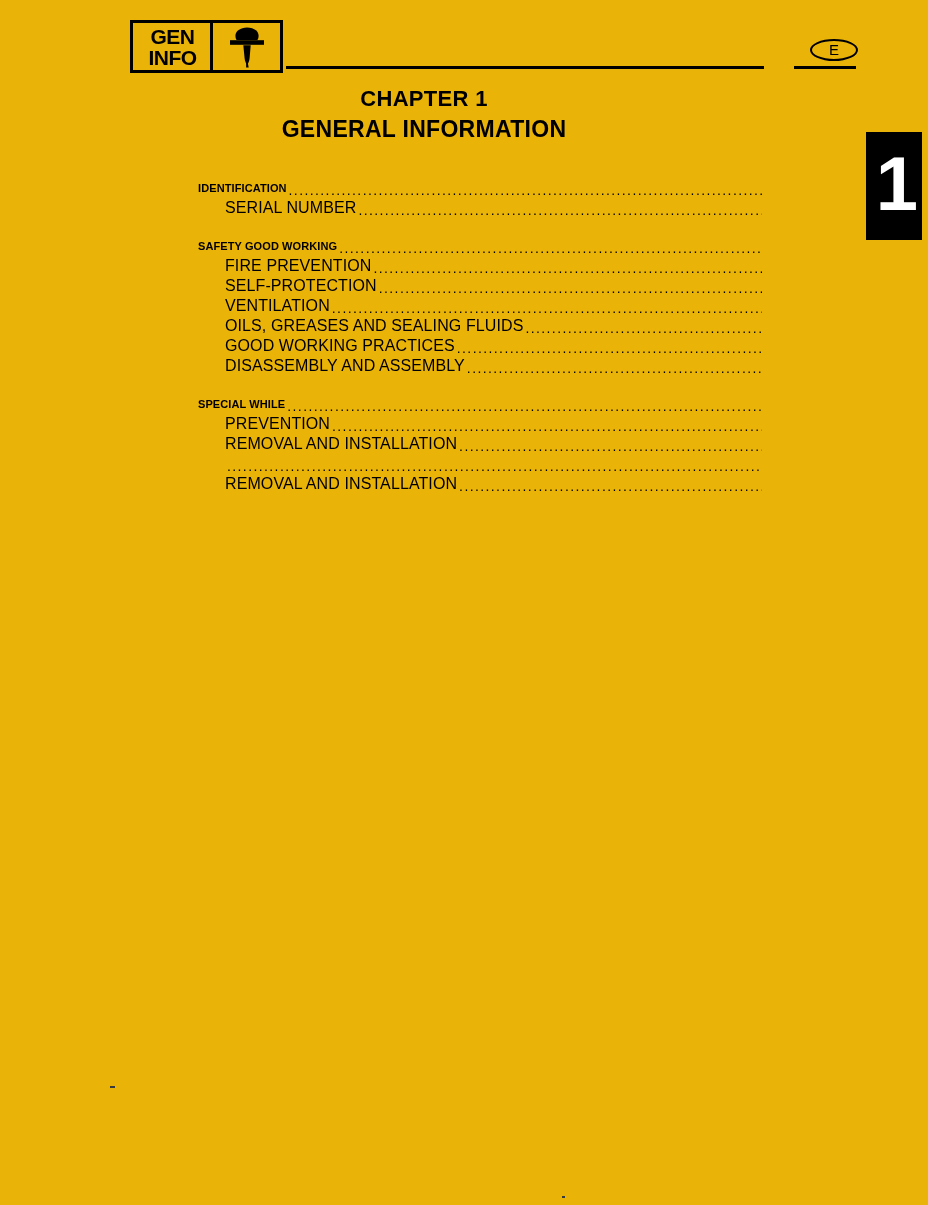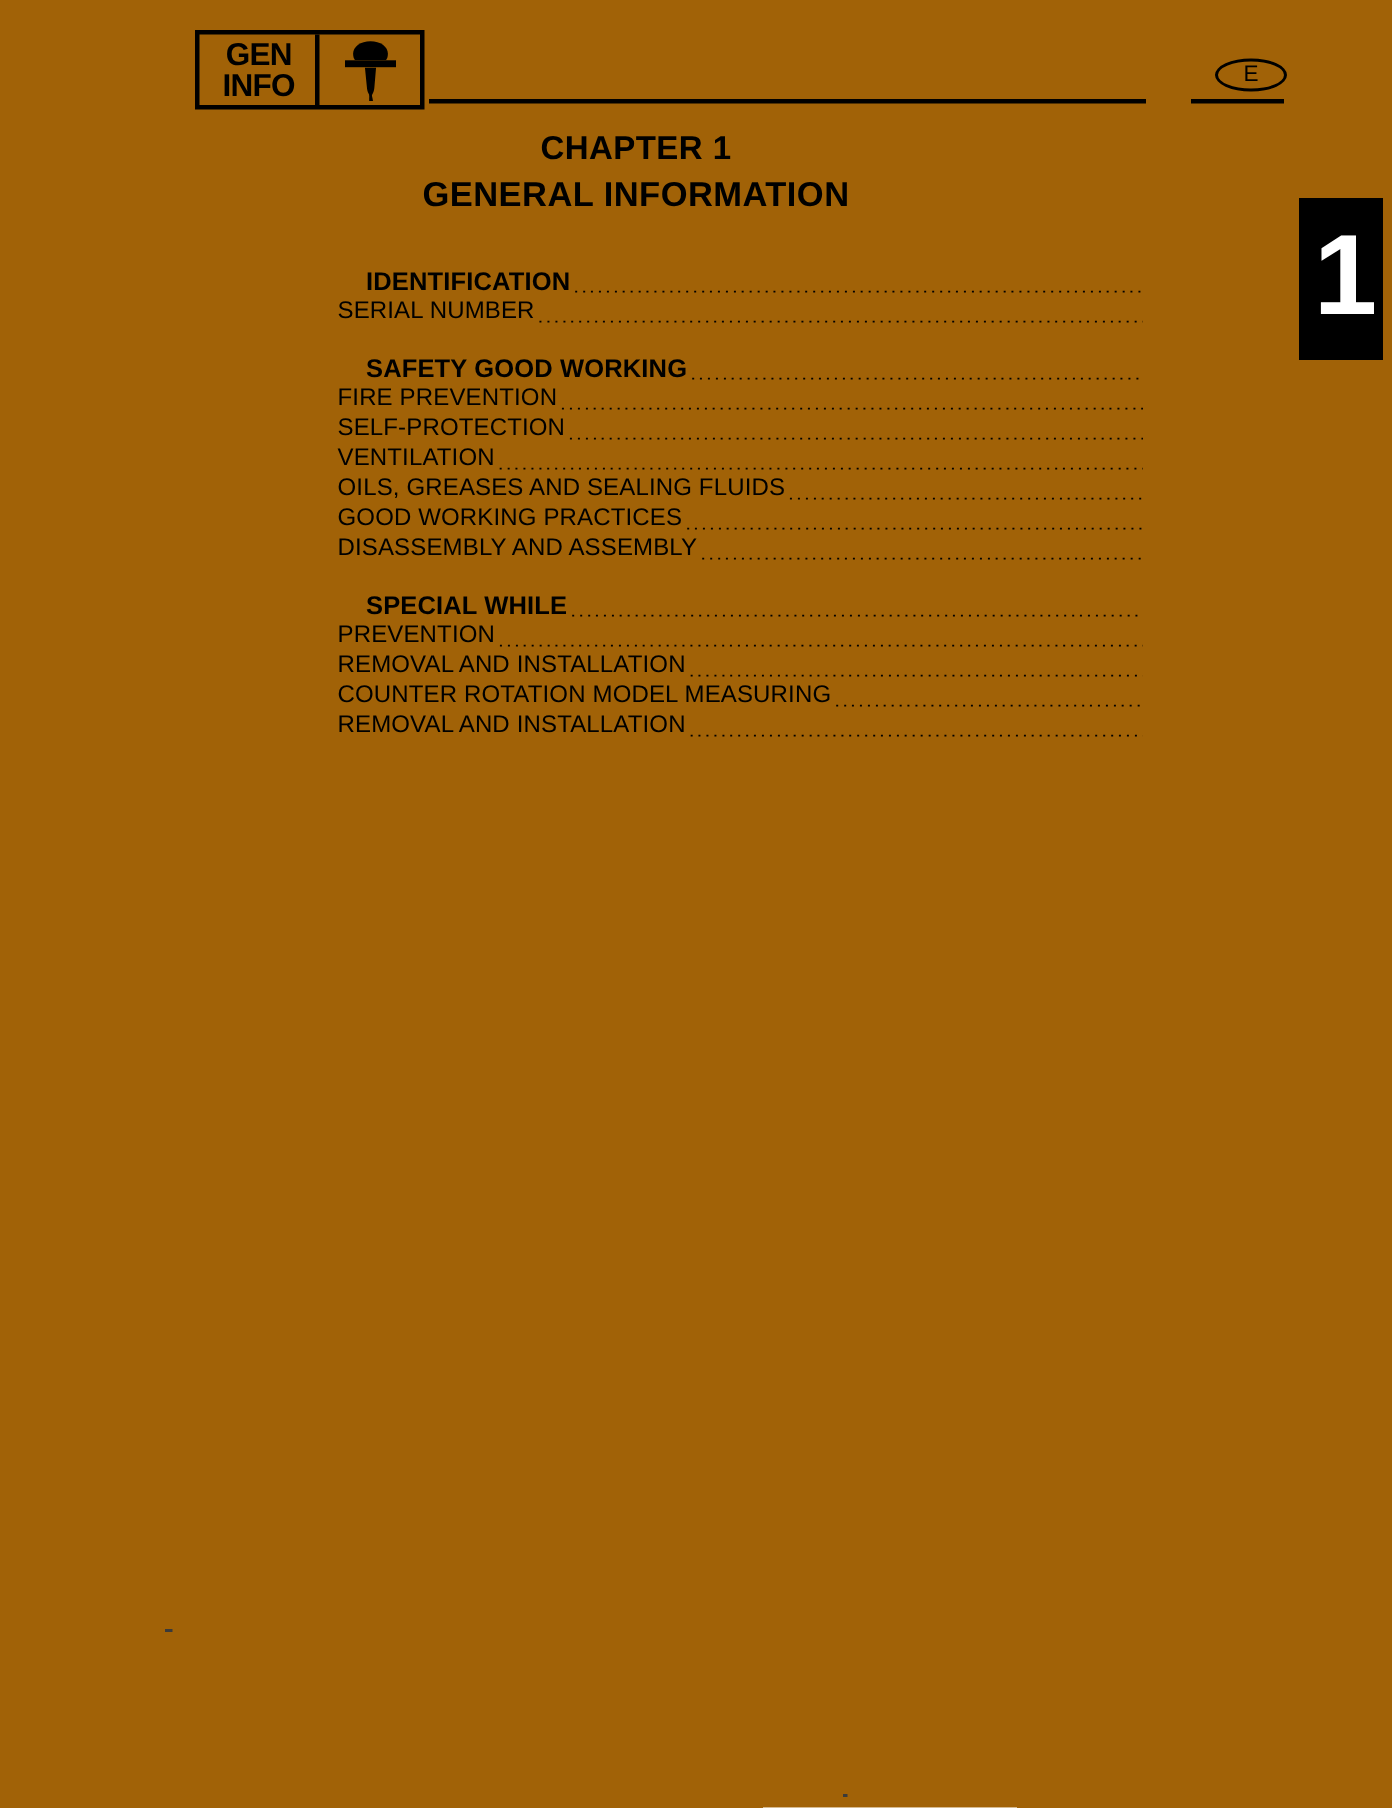--- a/index.html
+++ b/index.html
@@ -11,21 +11,21 @@
     font-family: "Liberation Sans", sans-serif;
     color: #000000;
     -webkit-font-smoothing: none;
   }
 
   .page {
     position: relative;
     width: 928px;
     height: 1205px;
     overflow: hidden;
-    background: #a16207;
+    background: #eab308;
   }
 
   
   .header-badge {
     position: absolute;
     left: 130px;
     top: 20px;
     width: 153px;
     height: 53px;
     border: 3px solid #000;
@@ -153,22 +153,21 @@
     white-space: nowrap;
   }
   .toc-row .label {
     font-size: 16px;
     line-height: 16px;
     letter-spacing: 0.1px;
     flex: 0 0 auto;
   }
   .toc-row.level-1 .label {
     font-weight: bold;
-    font-size: 17px;
-    margin-left: 46px;
+    font-size: 11px;
   }
   .toc-row.level-2 {
     padding-left: 27px;
   }
   .toc-row .leader {
     flex: 1 1 auto;
     overflow: hidden;
     height: 14px;
     margin: 0 2px 1px 2px;
     position: relative;
@@ -306,21 +305,20 @@
           <span class="label">PREVENTION</span>
           <span class="leader"></span>
           <span class="page">1-5</span>
         </div>
         <div class="toc-row level-2">
           <span class="label">REMOVAL AND INSTALLATION</span>
           <span class="leader"></span>
           <span class="page">1-7</span>
         </div>
         <div class="toc-row level-2">
-          <span class="label">COUNTER ROTATION MODEL MEASURING</span>
           <span class="leader"></span>
           <span class="page">1-9</span>
         </div>
         <div class="toc-row level-2">
           <span class="label">REMOVAL AND INSTALLATION</span>
           <span class="leader"></span>
           <span class="page">1-9</span>
         </div>
       </div>
     </div>

